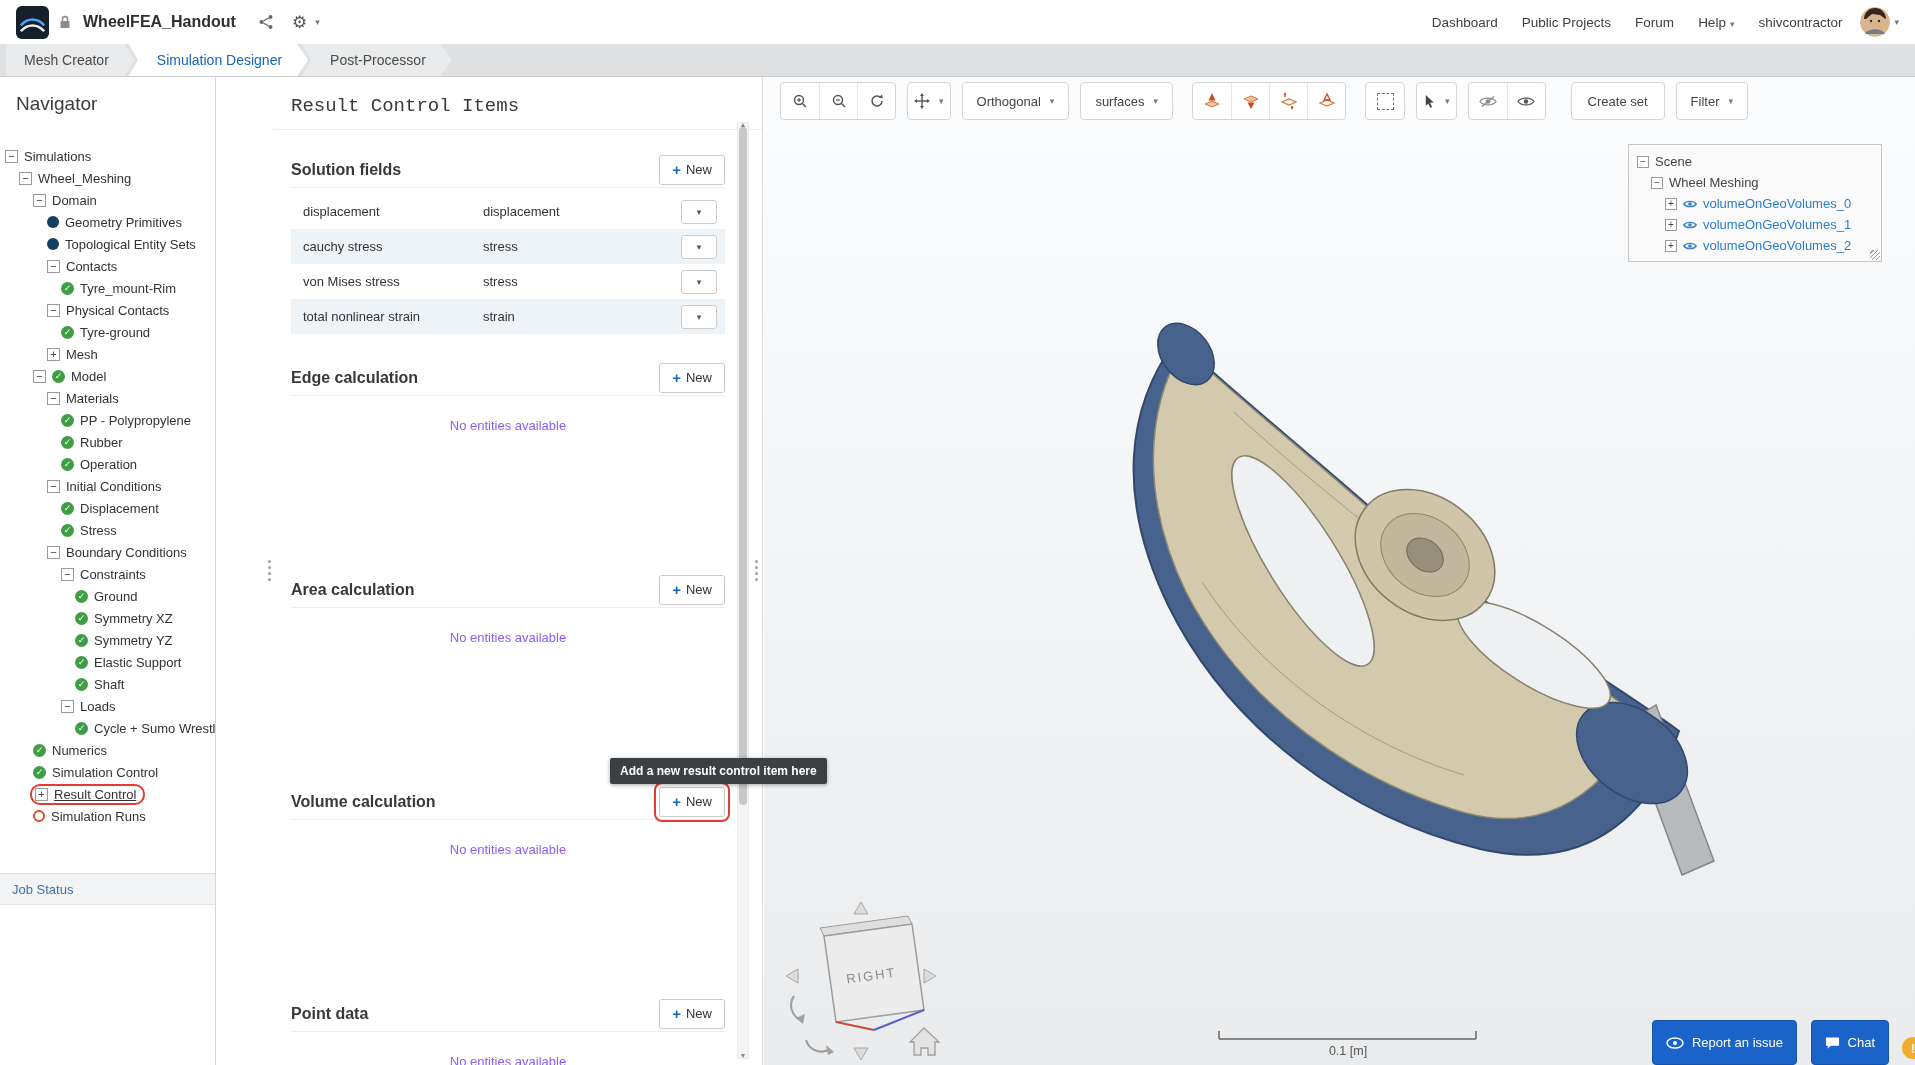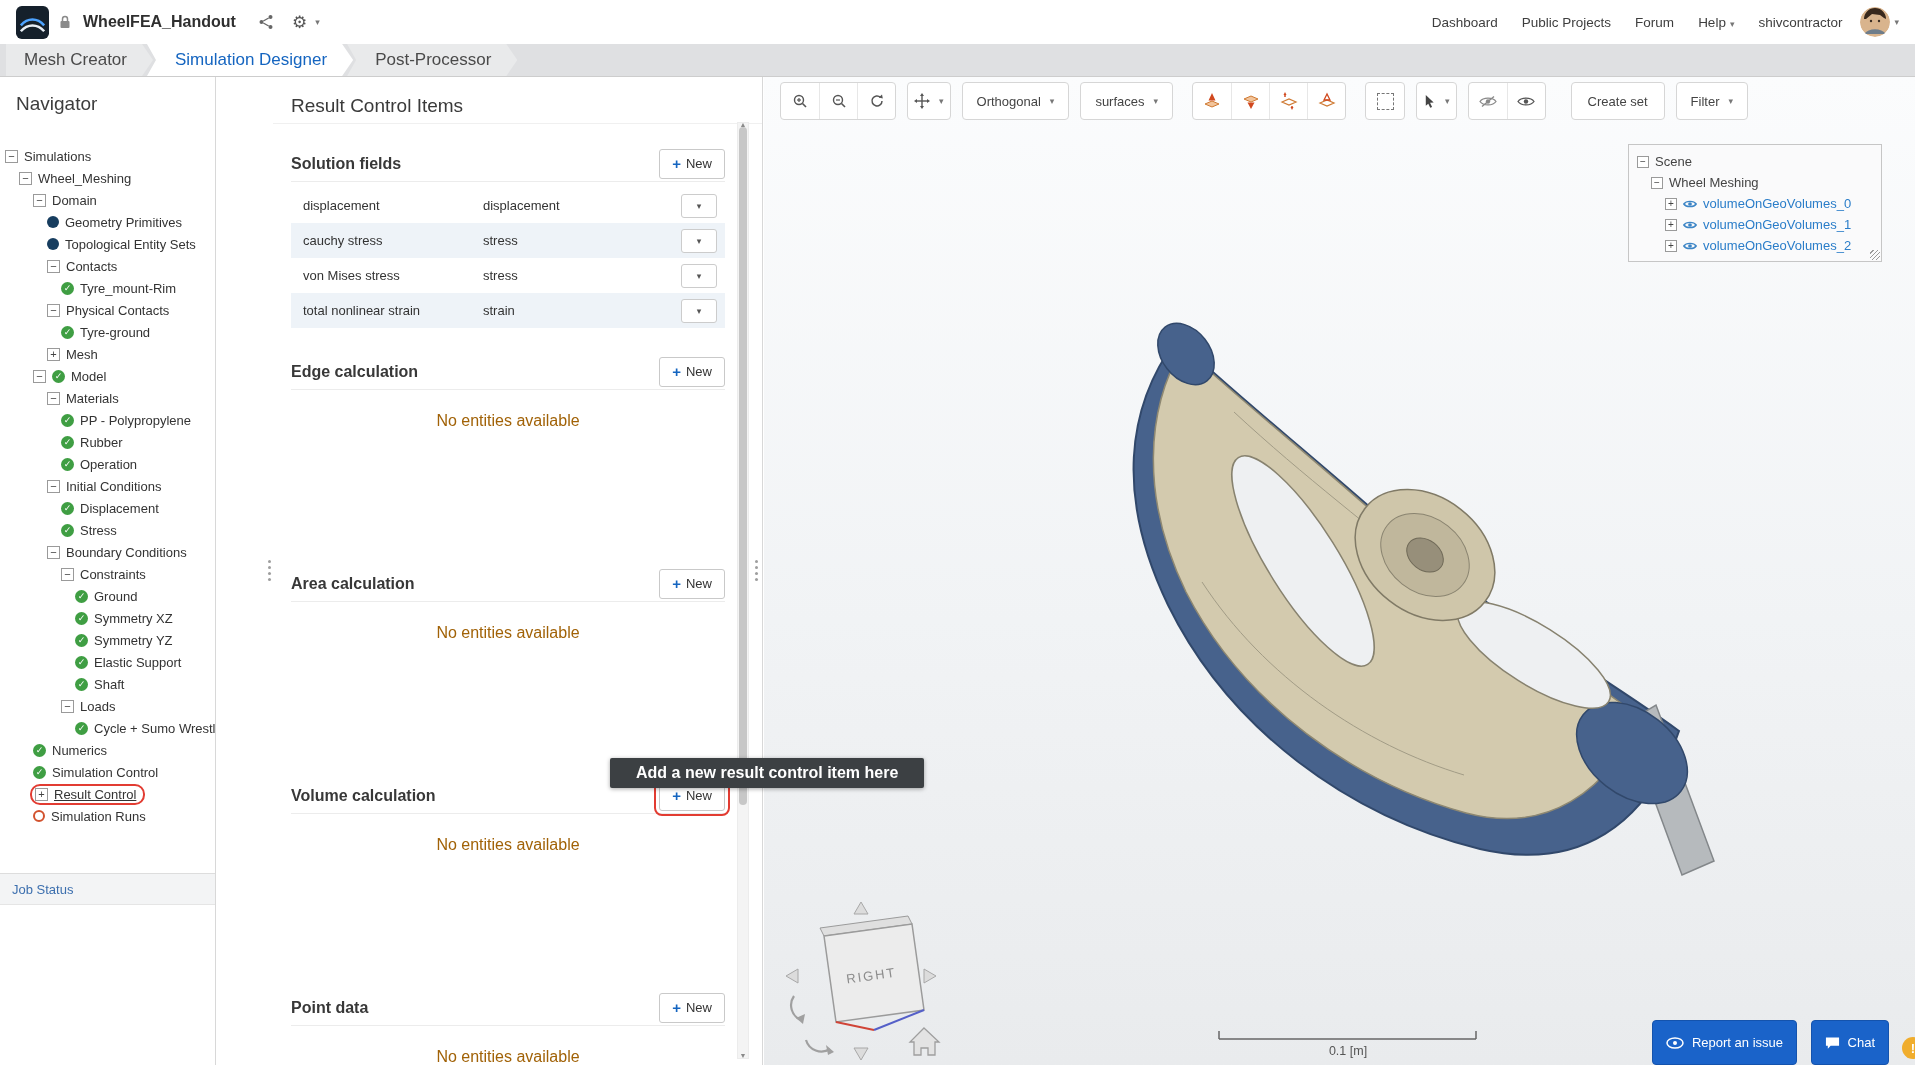--- a/index.html
+++ b/index.html
@@ -18,21 +18,21 @@
   .ptitle{font-size:16px;font-weight:bold;color:#2f2f2f;margin-right:22px;white-space:nowrap;}
   .hicon{display:flex;align-items:center;margin-right:18px;color:#555;}
   .gearwrap{font-size:17px;gap:4px;}
   .caret{font-size:9px;color:#777;margin-left:4px;}
   .hnav{margin-left:auto;display:flex;align-items:center;gap:24px;font-size:13.5px;color:#3e3e3e;}
   .navlink{white-space:nowrap;}
   .avatar{margin-left:18px;display:flex;border-radius:50%;overflow:hidden;}
 
   
   .tabbar{position:absolute;top:44px;left:0;right:0;height:33px;background:#dfe0e2;border-bottom:1px solid #cdcdcd;display:flex;align-items:stretch;padding-left:6px;box-sizing:border-box;z-index:25;}
-  .tab{position:relative;display:flex;align-items:center;padding:0 26px 0 18px;font-size:17px;color:#4a4a4a;background:#e9eaeb;
+  .tab{position:relative;display:flex;align-items:center;padding:0 26px 0 18px;font-size:14px;color:#4a4a4a;background:#e9eaeb;
        clip-path:polygon(0 0,calc(100% - 11px) 0,100% 50%,calc(100% - 11px) 100%,0 100%);}
   .tab + .tab{margin-left:-6px;padding-left:28px;
        clip-path:polygon(0 0,calc(100% - 11px) 0,100% 50%,calc(100% - 11px) 100%,0 100%,9px 50%);}
   .tab.active{background:#fff;color:#1565c0;}
 
   
   .sidebar{position:absolute;top:77px;left:0;width:216px;bottom:0;background:#fff;border-right:1px solid #d8d8d8;box-sizing:border-box;overflow:hidden;}
   .midpanel{position:absolute;top:77px;left:273px;width:490px;bottom:0;background:#fff;border-right:1px solid #d8d8d8;box-sizing:border-box;overflow:hidden;}
   .viewport{position:absolute;top:77px;left:764px;right:0;bottom:0;background:linear-gradient(180deg,#fbfcfd 0%,#f1f3f5 55%,#e9ebed 100%);overflow:visible;}
 
@@ -52,45 +52,45 @@
   
   .job{position:absolute;top:796px;left:0;right:0;bottom:0;border-top:1px solid #ddd;background:#fff;}
   .job-head{height:30px;background:#f3f4f5;color:#3c6fae;display:flex;align-items:center;padding:0 12px;border-bottom:1px solid #e5e5e5;font-size:13px;}
   .job-row{display:flex;align-items:center;gap:14px;padding:12px 14px;}
   .badge{background:#62b15c;color:#fff;font-size:12px;padding:4px 14px;border-radius:3px;}
   .jbtns{display:flex;gap:8px;margin-left:6px;}
   .jbtn{width:27px;height:25px;border:1px solid #b9cfe8;background:#fff;border-radius:3px;display:flex;align-items:center;justify-content:center;}
   .stopsq{width:10px;height:10px;background:#2a72c8;border-radius:1px;display:block;}
 
   
-  .ptitle2{margin:0;padding:18px 18px 6px;font-size:19px;font-weight:normal;color:#3a3a3a;border-bottom:1px solid #f0f0f0;}
+  .ptitle2{margin:0;padding:18px 18px 12px;font-size:19px;font-weight:normal;color:#3a3a3a;border-bottom:1px solid #f0f0f0;font-family:Liberation Mono, monospace;}
   .sections{padding:0 37px 0 18px;}
   .sec-head{display:flex;justify-content:space-between;align-items:center;height:36px;border-bottom:1px solid #ececec;box-sizing:border-box;}
   .mt22{margin-top:22px;}  .mt26{margin-top:26px;}
   .sec-title{font-size:16px;font-weight:600;color:#383838;}
   .btn-new{display:inline-flex;align-items:center;gap:5px;height:30px;padding:0 12px;background:#fff;border:1px solid #c9c9c9;border-radius:3px;font-size:13px;color:#333;}
   .btn-new .bplus{color:#1565c0;font-weight:bold;font-size:15px;line-height:1;}
   .btn-new.ringed{outline:2px solid #e23c32;outline-offset:3px;}
   .rows{margin-top:6px;}
   .frow{display:flex;align-items:center;height:35px;padding:0 8px 0 12px;font-size:13px;color:#333;box-sizing:border-box;}
   .frow.alt{background:#eef3f8;}
   .rname{flex:0 0 180px;}
   .rtype{flex:1;}
   .caretbtn{width:36px;height:24px;border:1px solid #ccc;border-radius:3px;background:#fff;display:flex;align-items:center;justify-content:center;color:#555;font-size:9px;}
   .sec-body{height:150px;box-sizing:border-box;}
-  .empty{color:#a16207;font-size:16px;text-align:center;padding-top:22px;}
+  .empty{color:#8b5cf6;font-size:13px;text-align:center;padding-top:22px;}
 
   
   .scrolltrack{position:absolute;top:45px;bottom:6px;right:13px;width:12px;background:#f4f4f4;border:1px solid #ececec;box-sizing:border-box;}
   .scrollthumb{position:absolute;top:4px;left:1px;right:1px;height:678px;background:#c7c7c7;border-radius:5px;}
   .sarrow{position:absolute;left:0;right:0;text-align:center;font-size:7px;color:#8a8a8a;}
   .sarrow.up{top:-2px;} .sarrow.down{bottom:-1px;}
 
   
-  .tooltip{position:absolute;top:758px;left:610px;z-index:60;background:#3c4043;color:#fff;font-size:16px;font-weight:bold;padding:6px 26px;border-radius:2px;white-space:nowrap;box-shadow:0 1px 4px rgba(0,0,0,.35);}
+  .tooltip{position:absolute;top:758px;left:610px;z-index:60;background:#3c4043;color:#fff;font-size:12px;font-weight:bold;padding:6px 10px;border-radius:2px;white-space:nowrap;box-shadow:0 1px 4px rgba(0,0,0,.35);}
 
   
   .grip{position:absolute;width:3px;height:3px;border-radius:50%;background:#9e9e9e;z-index:40;}
   .grip::after{content:"";position:absolute;left:0;top:6px;width:3px;height:3px;border-radius:50%;background:#9e9e9e;box-shadow:0 6px 0 #9e9e9e,0 12px 0 #9e9e9e;}
 
   
   .vtoolbar{position:absolute;top:5px;left:16px;display:flex;align-items:center;gap:11px;z-index:20;}
   .vgroup{display:flex;align-items:center;background:#fff;border:1px solid #d6d6d6;border-radius:4px;height:38px;box-sizing:border-box;}
   .vbtn{display:flex;align-items:center;justify-content:center;height:100%;min-width:38px;padding:0 6px;color:#444;font-size:13px;gap:7px;}
   .vbtn + .vbtn{border-left:1px solid #e7e7e7;}

